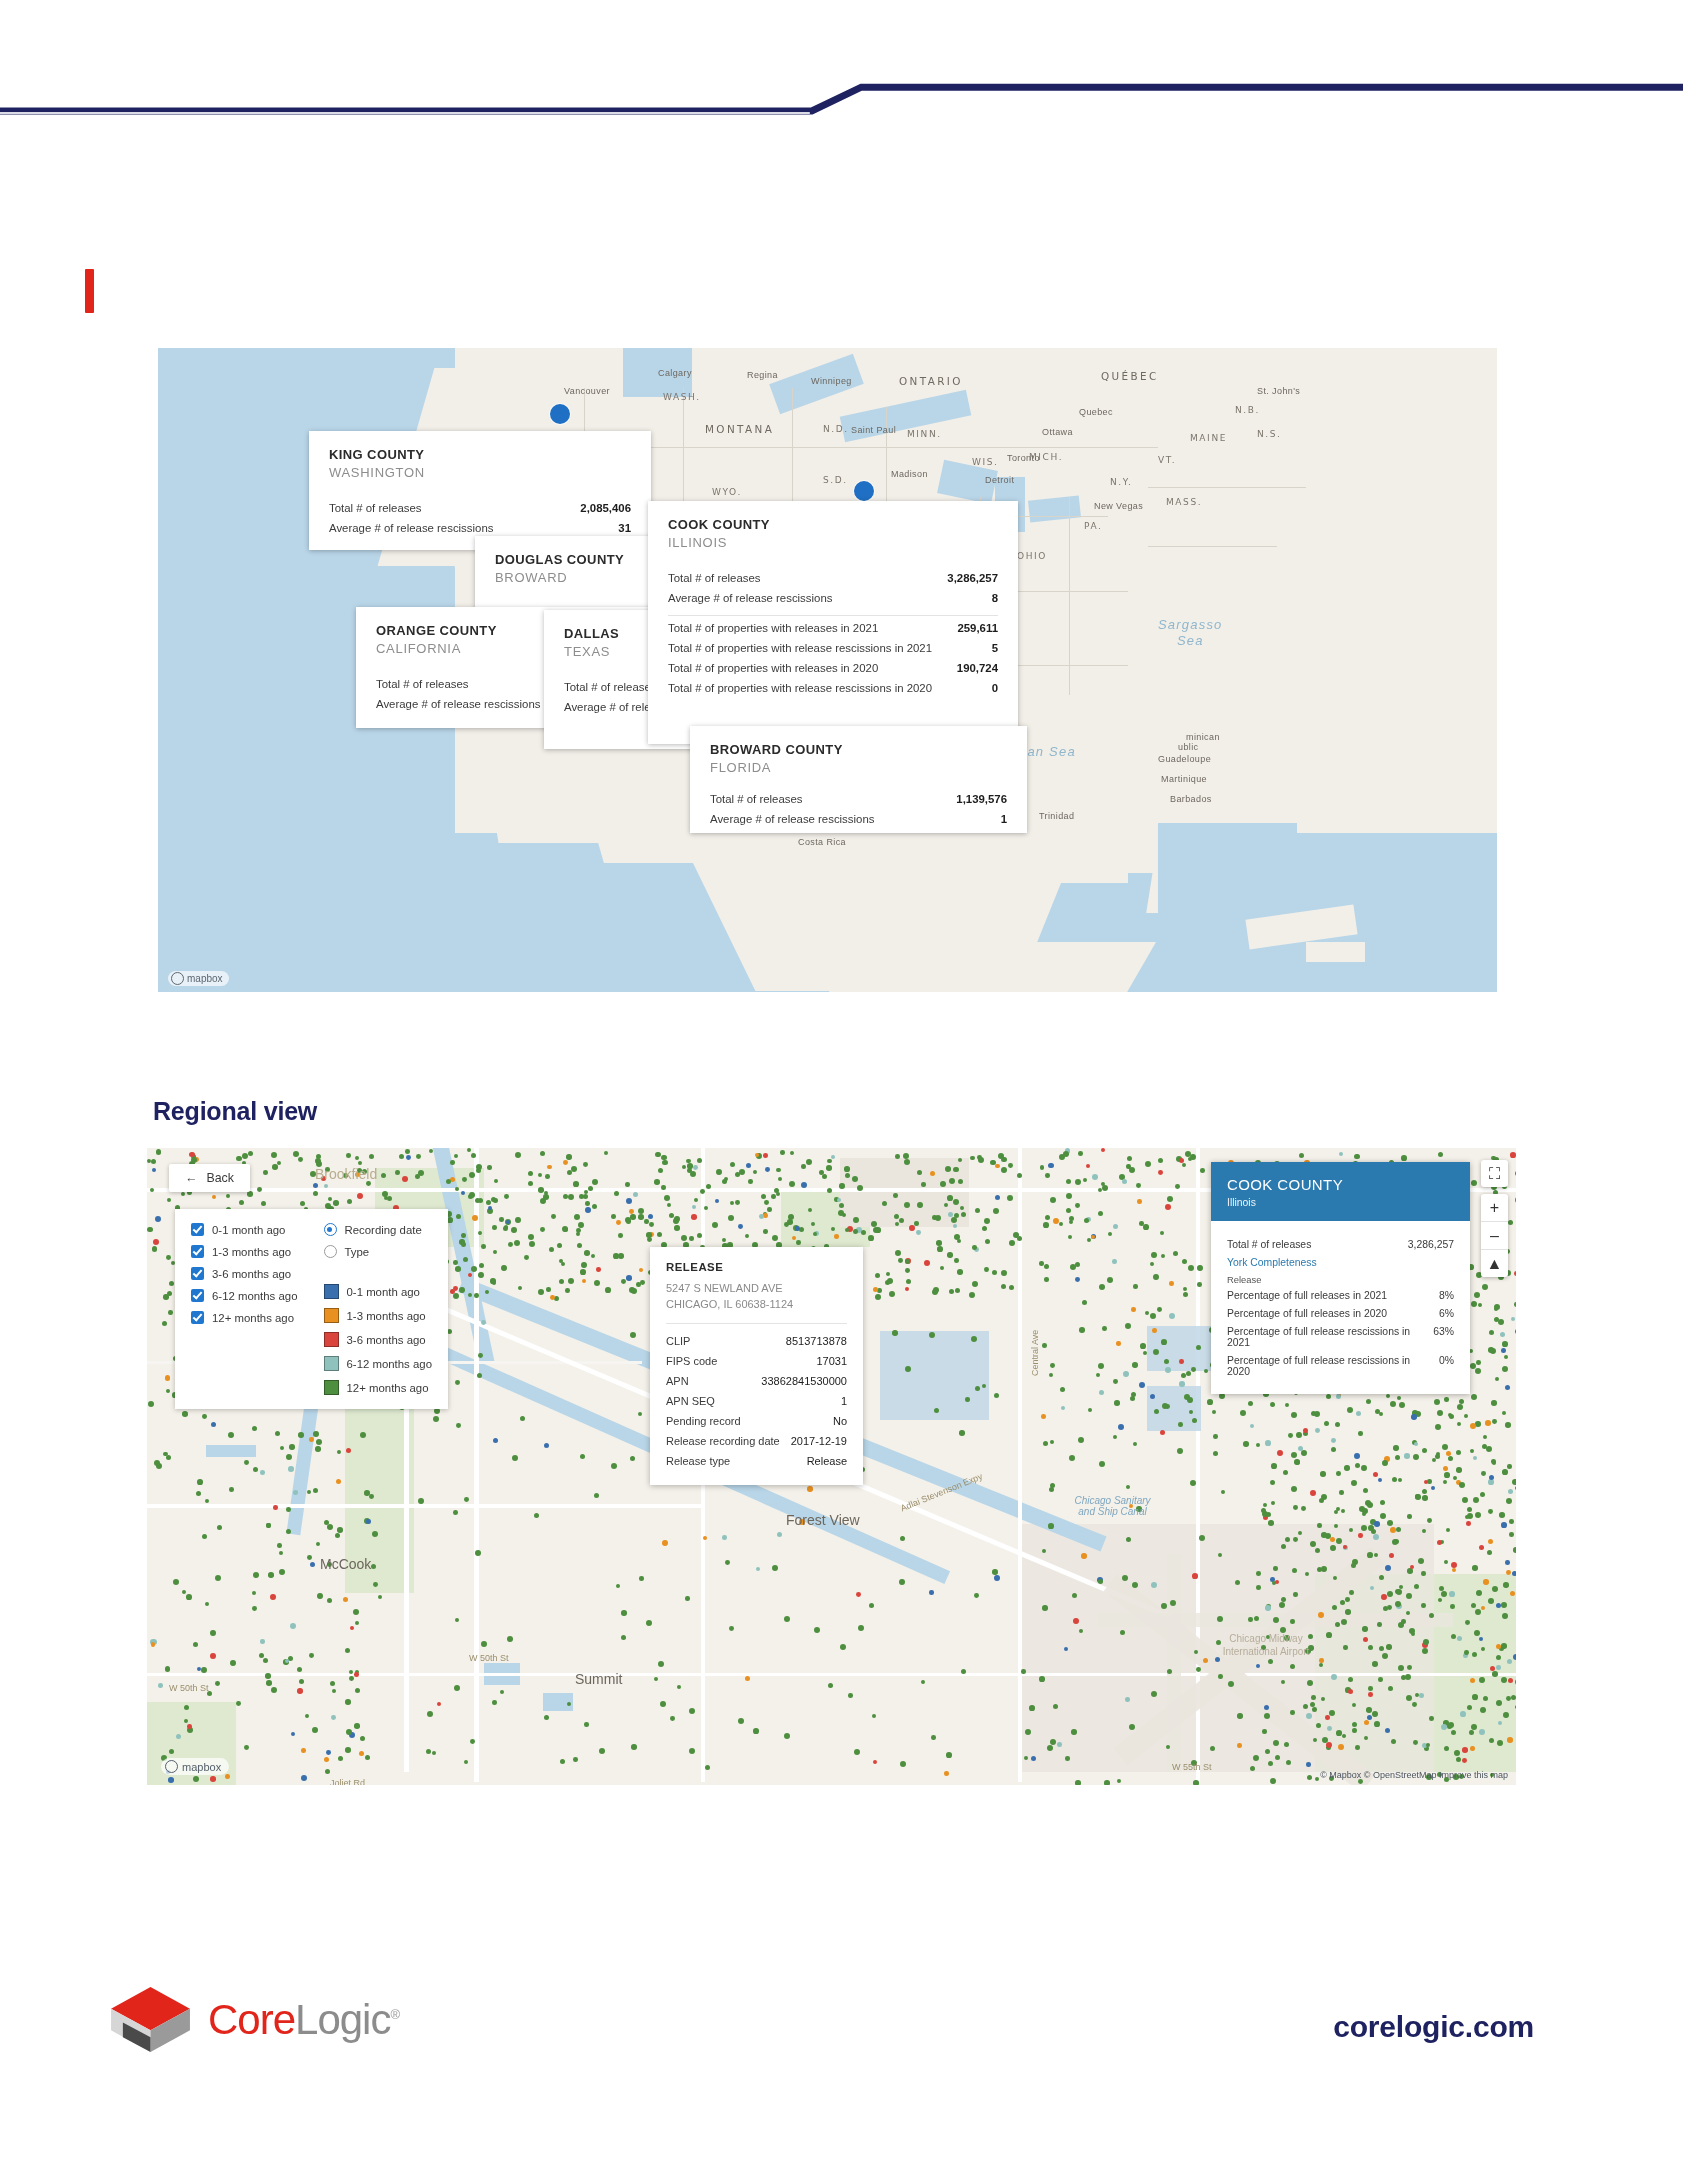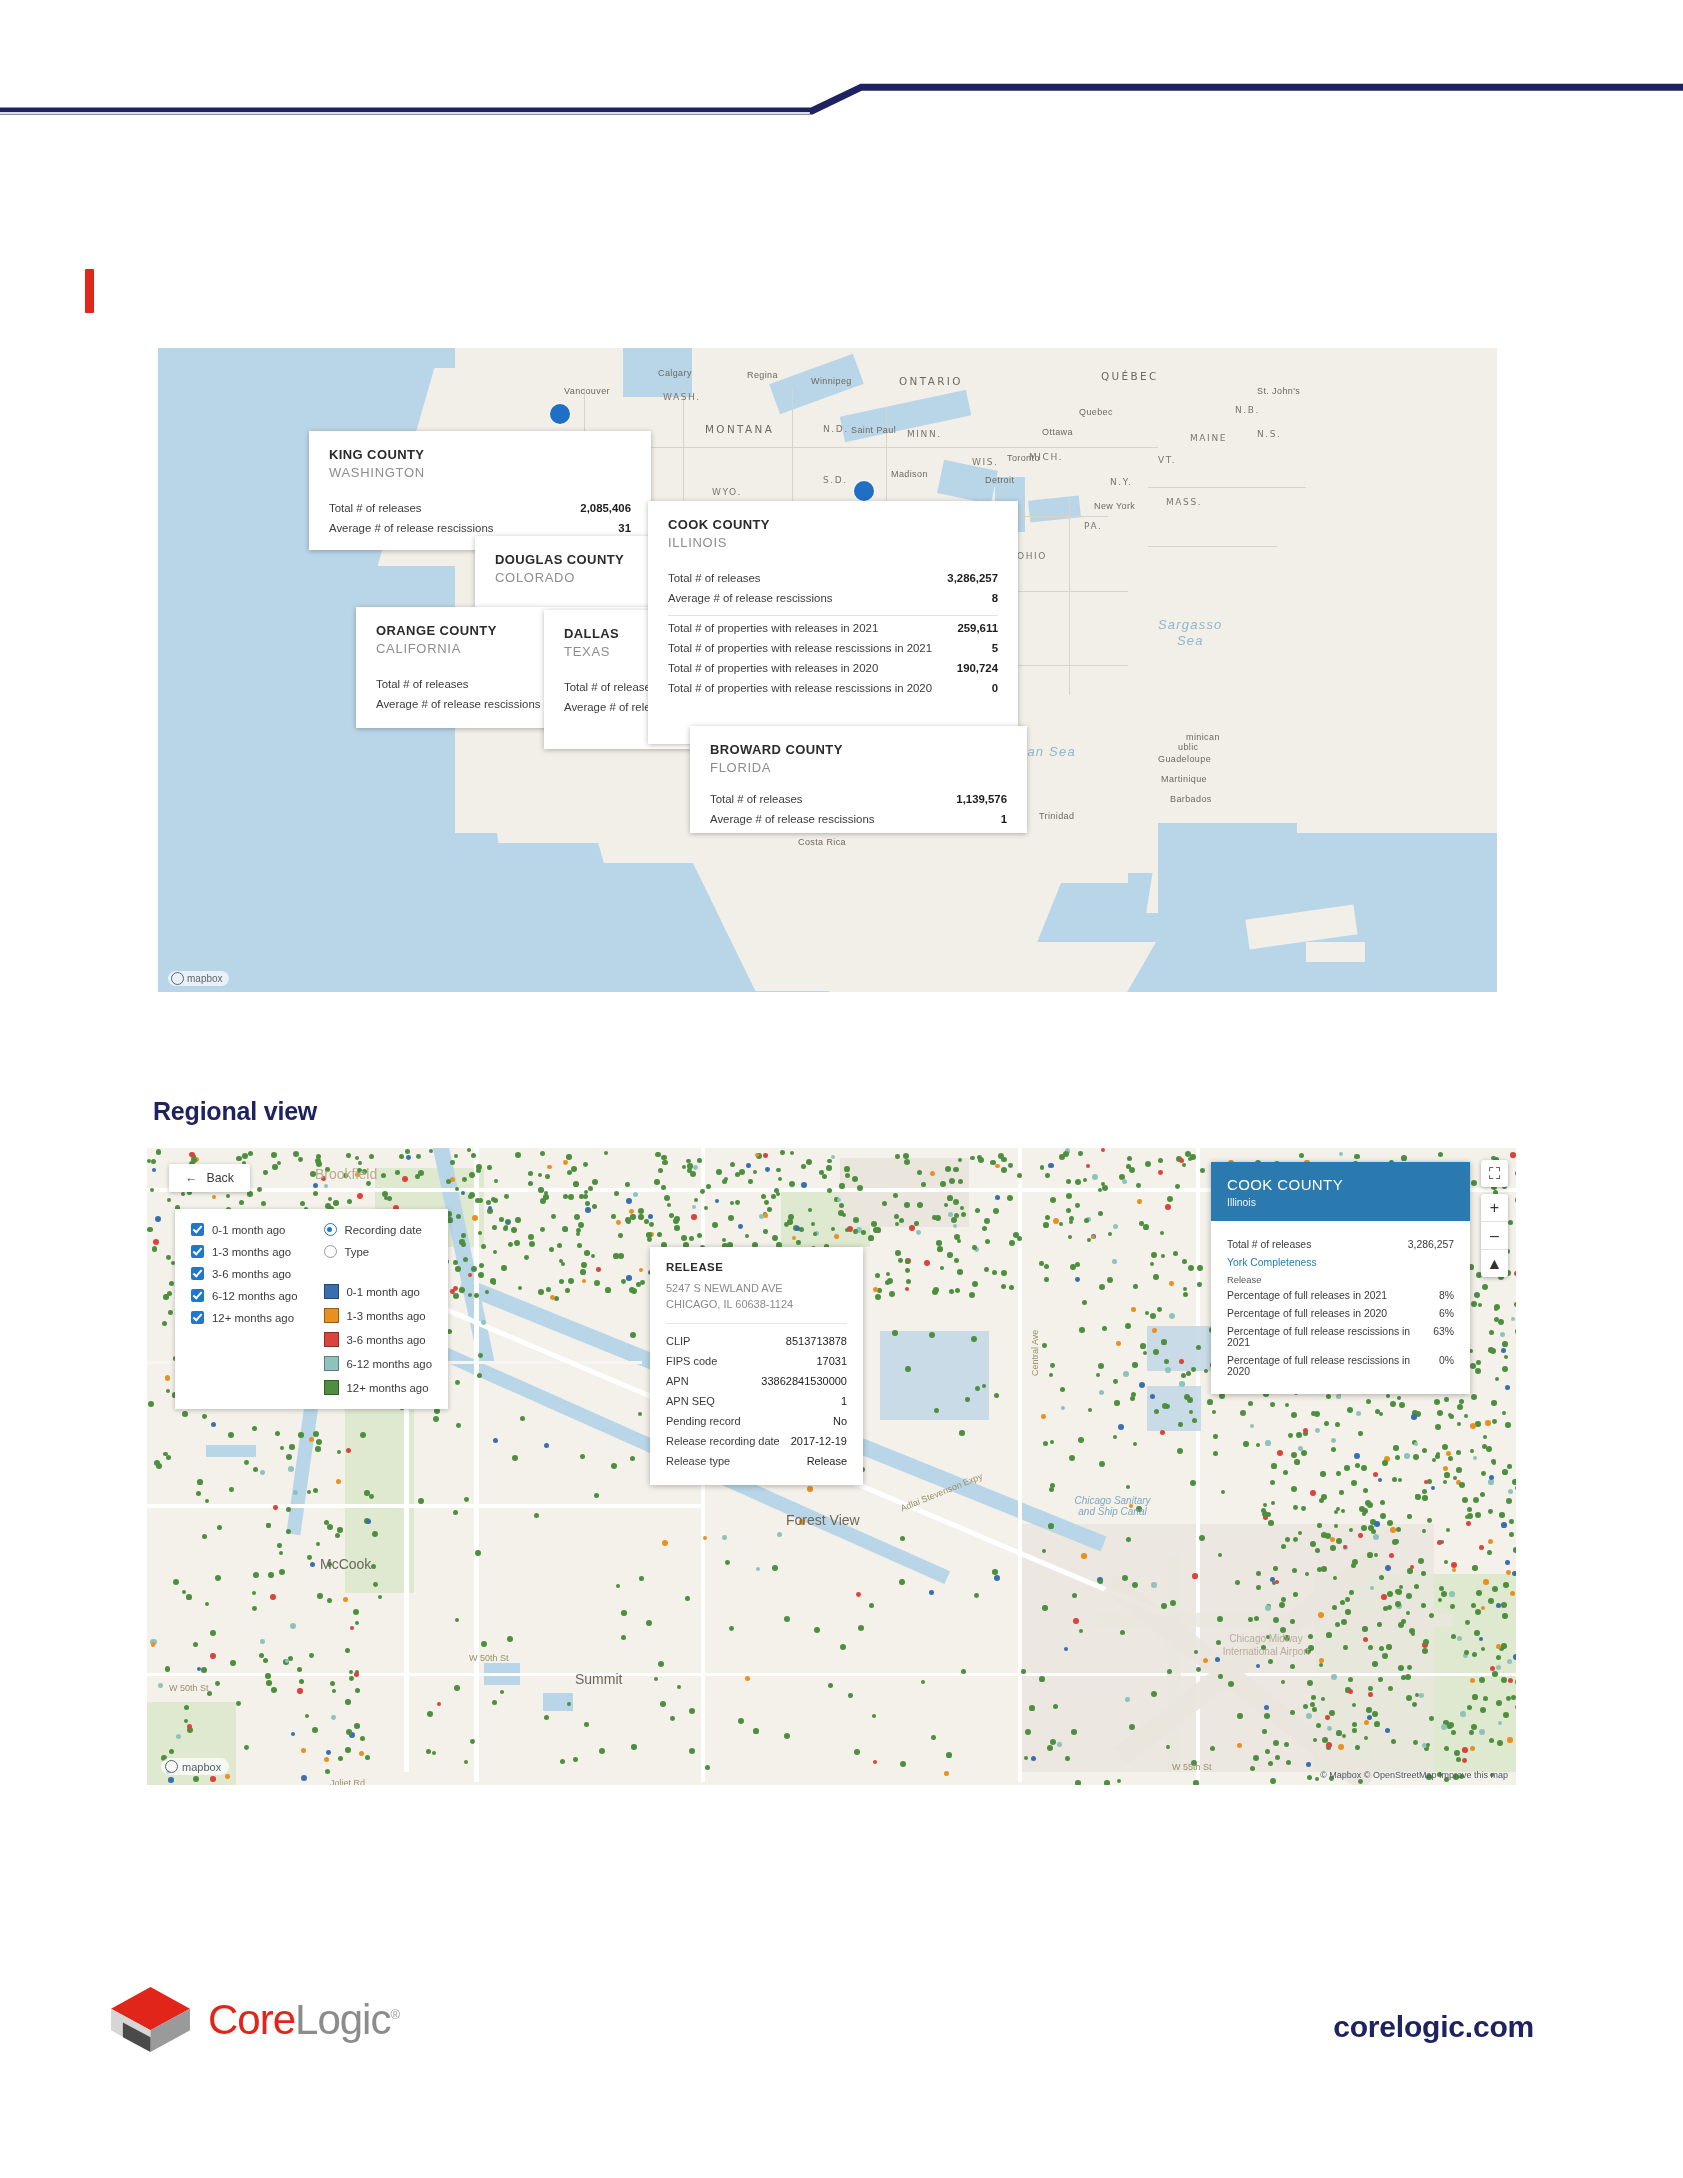--- a/index.html
+++ b/index.html
@@ -226,21 +226,21 @@
   <div class="na-city" style="left:589px;top:22px;">Regina</div>
   <div class="na-city" style="left:653px;top:28px;">Winnipeg</div>
   <div class="na-city" style="left:406px;top:38px;">Vancouver</div>
   <div class="na-city" style="left:693px;top:77px;">Saint Paul</div>
   <div class="na-city" style="left:733px;top:121px;">Madison</div>
   <div class="na-city" style="left:827px;top:127px;">Detroit</div>
   <div class="na-city" style="left:849px;top:105px;">Toronto</div>
   <div class="na-city" style="left:884px;top:79px;">Ottawa</div>
   <div class="na-city" style="left:921px;top:59px;">Quebec</div>
   <div class="na-city" style="left:1099px;top:38px;">St. John's</div>
-  <div class="na-city" style="left:936px;top:153px;">New York</div>
+  <div class="na-city" style="left:936px;top:153px;">New Vegas</div>
   <div class="na-city" style="left:490px;top:203px;">Las Vegas</div>
   <div class="na-city" style="left:436px;top:230px;">Los Angeles</div>
   <div class="na-city" style="left:463px;top:257px;">Tijuana</div>
   <div class="na-city" style="left:611px;top:451px;">Guate.</div>
   <div class="na-city" style="left:570px;top:424px;">Tegucigalpa</div>
   <div class="na-city" style="left:619px;top:467px;">Nicaragua</div>
   <div class="na-city" style="left:640px;top:489px;">Costa Rica</div>
   <div class="na-city" style="left:683px;top:465px;">Barranquilla</div>
   <div class="na-city" style="left:782px;top:467px;">Caracas</div>
   <div class="na-city" style="left:881px;top:463px;">Trinidad</div>
@@ -268,21 +268,21 @@
       </div>
       <div class="r">
         <span>Average # of release rescissions</span>
         <span class="v">31</span>
       </div>
     </div>
   </div>
 
   <div class="cpop" style="left:317px;top:188px;width:259px;height:129px;">
     <div class="cty">DOUGLAS COUNTY</div>
-    <div class="st">COLORADO</div>
+    <div class="st">BROWARD</div>
     <div class="rows">
       <div class="r">
         <span>Total # of releases</span>
         <span class="v"></span>
       </div>
       <div class="r">
         <span>Average # of release rescissions</span>
         <span class="v"></span>
       </div>
     </div>

